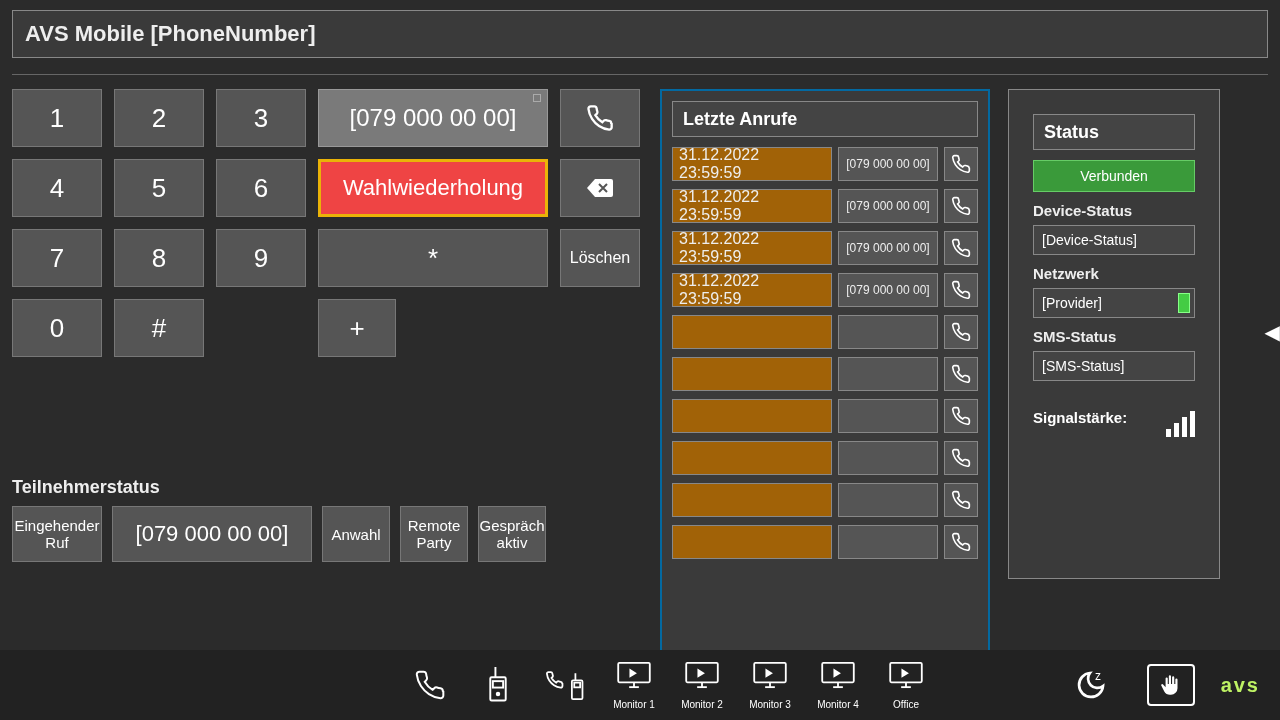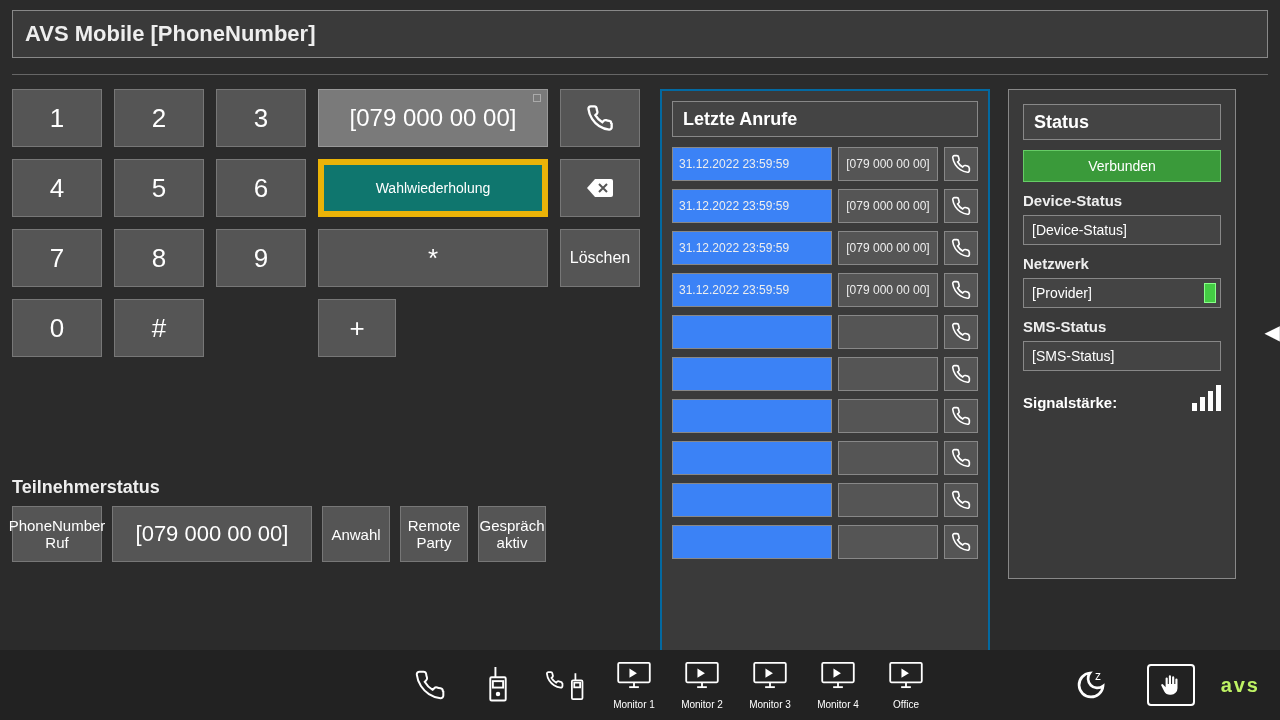--- a/index.html
+++ b/index.html
@@ -5,44 +5,44 @@
 *{box-sizing:border-box;margin:0;padding:0;font-family:Arial,sans-serif}
 body{background:#2b2b2b;width:1280px;height:720px;overflow:hidden;color:#fff;position:relative}
 .title-bar{margin:10px 12px 16px;border:1px solid #888;height:48px;display:flex;align-items:center;padding:0 12px;font-size:22px;font-weight:bold;color:#eee;background:#3a3a3a}
 .divider{height:1px;background:#666;margin:12px 12px 0}
 .main{display:flex;gap:18px;padding:14px 12px 0}
 .left{width:630px}
 .keypad{display:grid;grid-template-columns:repeat(3,90px) 230px 80px;grid-template-rows:repeat(4,58px);gap:12px}
 .key{background:#555;border:1px solid #777;display:flex;align-items:center;justify-content:center;font-size:26px;color:#fff;cursor:pointer}
 .display{grid-column:4;grid-row:1;background:#7a7a7a;border:1px solid #999;font-size:24px;display:flex;align-items:center;justify-content:center;color:#fff;position:relative}
 .display .tiny{position:absolute;top:4px;right:6px;width:8px;height:8px;border:1px solid #aaa}
-.redial{grid-column:4;grid-row:2;background:#0f766e;border:6px solid #eab308;font-size:14px;display:flex;align-items:center;justify-content:center;cursor:pointer}
+.redial{grid-column:4;grid-row:2;background:#ef4444;border:3px solid #eab308;font-size:22px;display:flex;align-items:center;justify-content:center;cursor:pointer}
 .call-btn{grid-column:5;grid-row:1;background:#555;border:1px solid #777;display:flex;align-items:center;justify-content:center;cursor:pointer}
 .back-btn{grid-column:5;grid-row:2}
 .clear-btn{grid-column:5;grid-row:3;font-size:16px}
 .plus-key{grid-column:4;grid-row:4;width:78px}
 .participant{margin-top:120px}
 .participant-label{font-size:18px;font-weight:bold;margin-bottom:8px;color:#eee}
 .participant-row{display:flex;gap:10px}
 .p-cell{background:#555;border:1px solid #777;height:56px;display:flex;align-items:center;justify-content:center;font-size:15px;text-align:center;padding:0 6px}
 .p-incoming{width:90px}
 .p-num{width:200px;font-size:22px}
 .p-small{width:68px}
 .center{width:330px;border:2px solid #0369a1;padding:10px 10px 24px;background:#3a3a3a;height:630px}
 .section-header{border:1px solid #888;height:36px;display:flex;align-items:center;padding:0 10px;font-size:18px;font-weight:bold;background:#444;margin-bottom:10px}
 .call-row{display:flex;gap:6px;margin-bottom:8px}
-.call-time{flex:1;height:34px;border:1px solid #888;background:#3b82f6;font-size:12px;display:flex;align-items:center;padding:0 6px;color:#eee}
+.call-time{flex:1;height:34px;border:1px solid #888;background:#a16207;font-size:16px;display:flex;align-items:center;padding:0 6px;color:#eee}
 .call-num{width:100px;height:34px;border:1px solid #888;background:#555;font-size:12px;display:flex;align-items:center;justify-content:center;color:#eee}
 .call-dial{width:34px;height:34px;border:1px solid #888;background:#555;display:flex;align-items:center;justify-content:center;cursor:pointer}
-.right{width:228px;border:1px solid #888;padding:14px;background:#3a3a3a;height:490px}
+.right{width:212px;border:1px solid #888;padding:24px;background:#3a3a3a;height:490px}
 .status-label{font-size:15px;font-weight:bold;margin:10px 0 6px;color:#eee}
 .status-field{border:1px solid #888;height:30px;display:flex;align-items:center;padding:0 8px;font-size:14px;background:#444;position:relative}
 .status-connected{background:#3a9a3a;border:1px solid #6c6;justify-content:center;height:32px}
 .net-ind{position:absolute;right:4px;top:4px;bottom:4px;width:12px;background:#4c4;border:1px solid #8f8}
-.signal-row{display:flex;align-items:flex-end;margin-top:12px}
+.signal-row{display:flex;align-items:flex-start;margin-top:28px}
 .signal-label{font-size:15px;font-weight:bold;flex:1}
 .signal-bars{display:flex;align-items:flex-end;gap:3px;height:28px}
 .signal-bars div{width:5px;background:#fff}
 .bottom-bar{position:absolute;bottom:0;left:0;right:0;height:70px;background:#222;display:flex;align-items:center;padding:0 20px}
 .bb-spacer{width:380px}
 .bb-icon{width:60px;height:60px;display:flex;flex-direction:column;align-items:center;justify-content:center;color:#fff;cursor:pointer;margin-right:8px}
 .bb-icon .lbl{font-size:10px;margin-top:10px}
 .bb-right{margin-left:auto;display:flex;align-items:center;gap:18px}
 .logo{font-size:20px;font-weight:bold;letter-spacing:2px;color:#bef264}
 .side-arrow{position:absolute;right:0;top:320px;color:#fff;font-size:20px}
@@ -85,21 +85,21 @@
       <div class="key clear-btn">Löschen</div>
       <div class="key">*</div>
       <div class="key">0</div>
       <div class="key">#</div>
       <div class="key plus-key">+</div>
     </div>
 
     <div class="participant">
       <div class="participant-label">Teilnehmerstatus</div>
       <div class="participant-row">
-        <div class="p-cell p-incoming">PhoneNumber Ruf</div>
+        <div class="p-cell p-incoming">Eingehender Ruf</div>
         <div class="p-cell p-num">[079 000 00 00]</div>
         <div class="p-cell p-small">Anwahl</div>
         <div class="p-cell p-small">Remote Party</div>
         <div class="p-cell p-small">Gespräch aktiv</div>
       </div>
     </div>
   </div>
 
   <div class="center">
     <div class="section-header">Letzte Anrufe</div>

